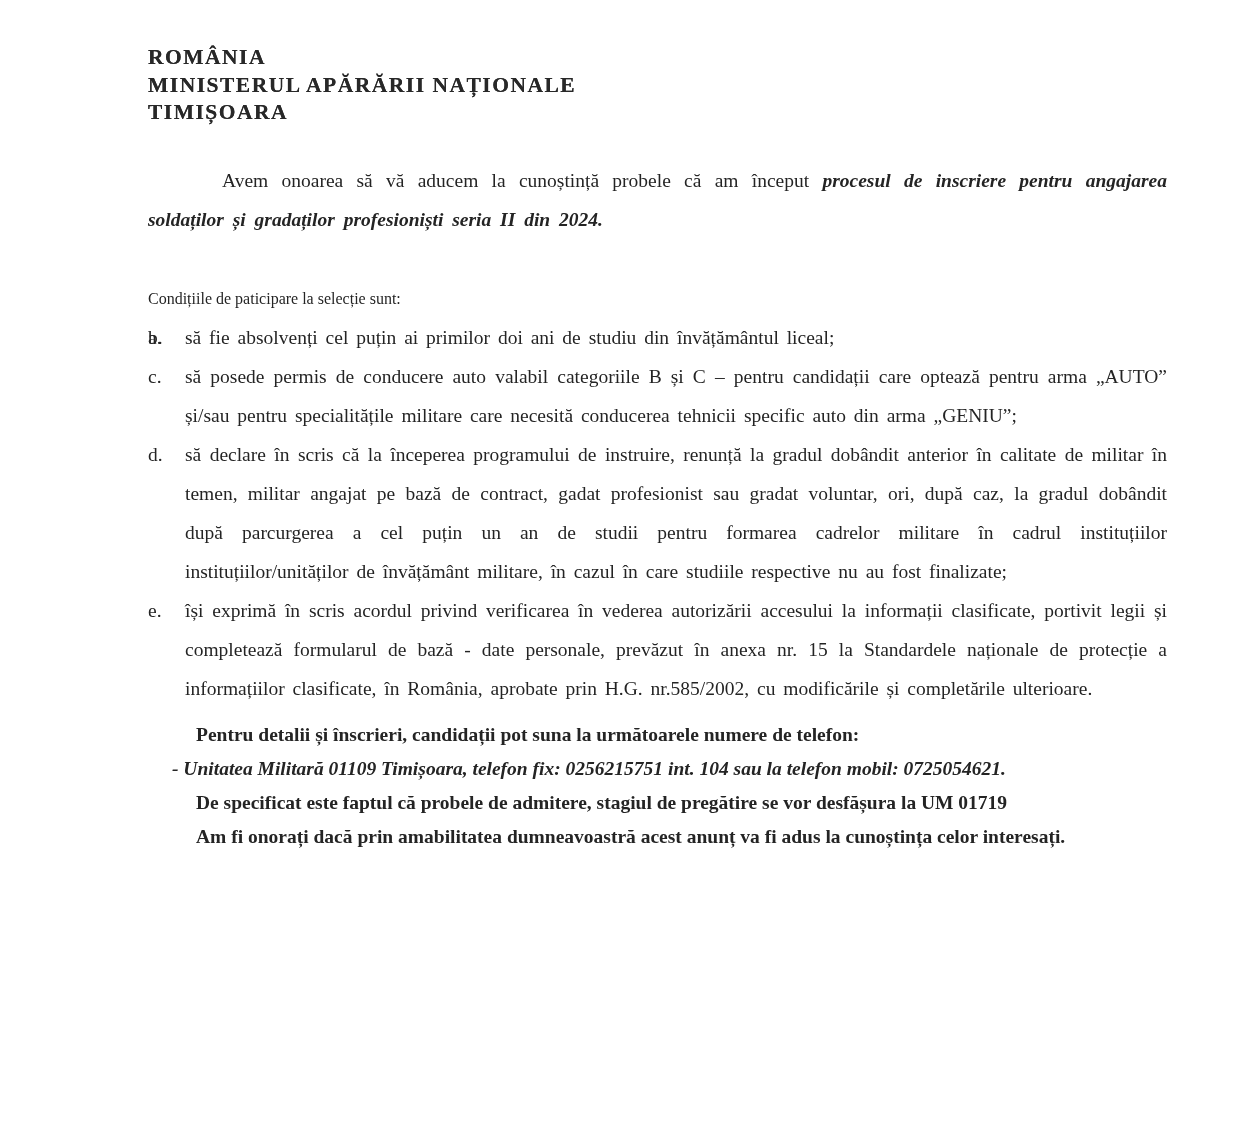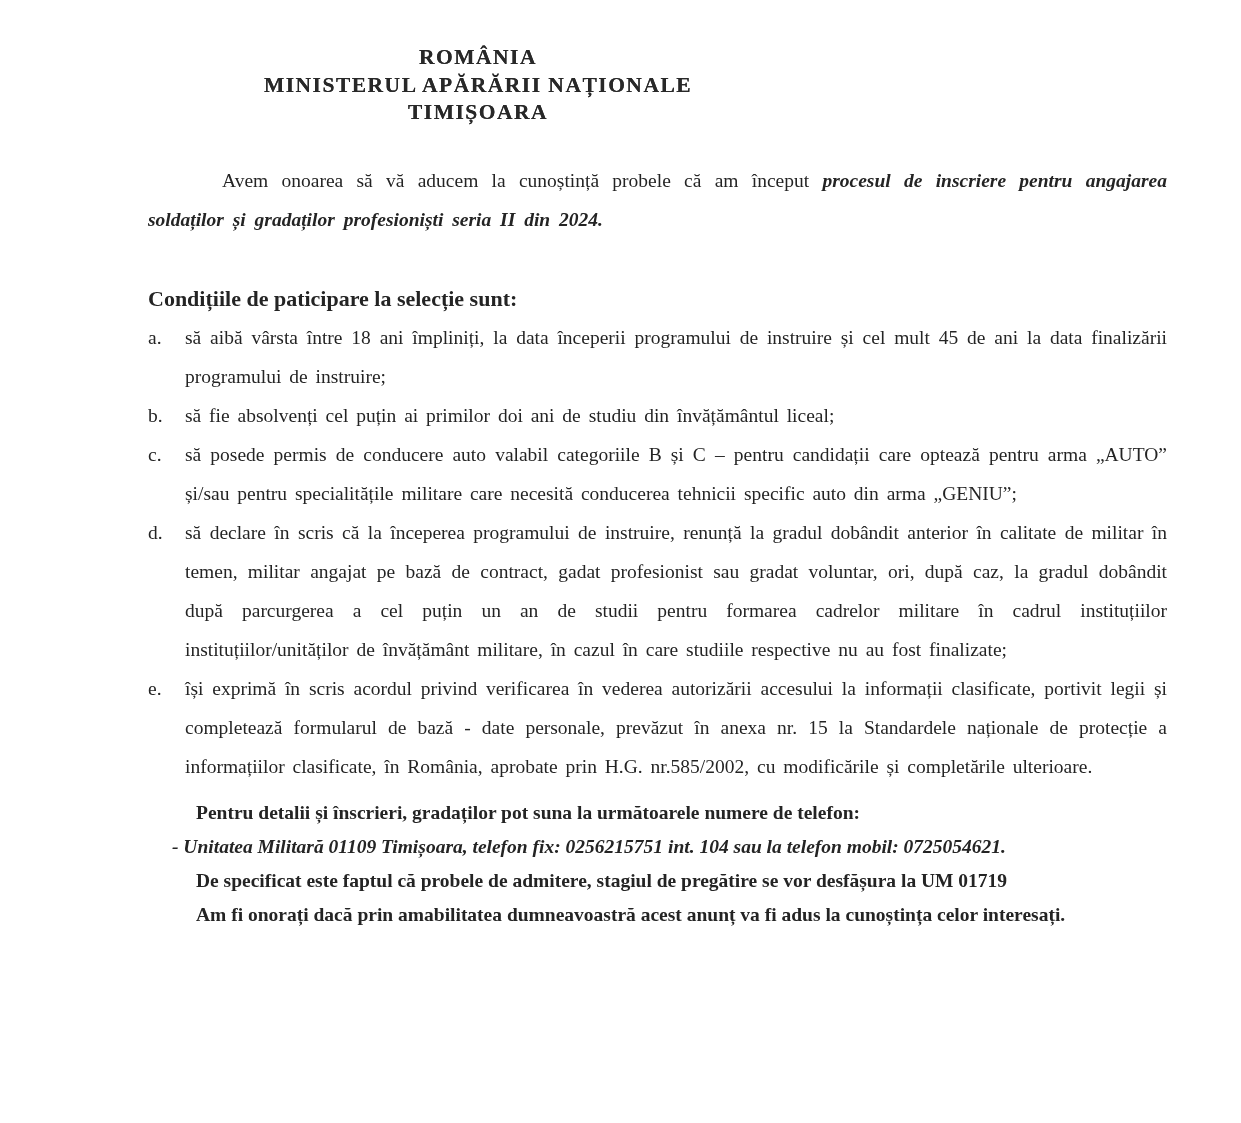--- a/index.html
+++ b/index.html
@@ -14,21 +14,20 @@
     overflow: hidden;
     background: #ffffff;
     font-family: "Liberation Serif", "DejaVu Serif", serif;
     color: #262626;
     box-sizing: border-box;
     padding: 44px 74px 0 148px;
   }
   
   .letterhead {
     width: 660px;
-    text-align: center;
     font-weight: bold;
     font-size: 21.5px;
     line-height: 27.5px;
     letter-spacing: 1.5px;
     color: #2a2a2a;
     text-shadow: 0 0 0.6px #3a3a3a;
   }
   
   .intro {
     margin: 34px 0 0 0;
@@ -38,22 +37,22 @@
     line-height: 39px;
     word-spacing: 4px;
   }
   .intro .em {
     font-weight: bold;
     font-style: italic;
   }
   
   .cond-heading {
     margin: 40px 0 0 0;
-    font-weight: bold;
-    font-size: 22px;
+    font-weight: normal;
+    font-size: 16px;
     line-height: 39px;
   }
   .cond-list {
     margin: 0;
   }
   .cond-item {
     position: relative;
     padding-left: 37px;
     text-align: justify;
     font-size: 19.5px;
@@ -94,40 +93,39 @@
     <div>TIMIȘOARA</div>
   </div>
 
   <p class="intro"><span>Avem onoarea să vă aducem la cunoștință probele că am început </span><span class="em">procesul de inscriere pentru angajarea soldaților și gradaților profesioniști seria II din 2024.</span></p>
 
   <p class="cond-heading">Condițiile de paticipare la selecție sunt:</p>
 
   <div class="cond-list">
     <div class="cond-item">
       <span class="cond-label">a.</span>
-      <span>să aibă vârsta între 18 ani împliniți, la data începerii programului de instruire și cel mult 45 de ani la data finalizării programului de instruire;</span>
     </div>
     <div class="cond-item">
       <span class="cond-label">b.</span>
       <span>să fie absolvenți cel puțin ai primilor doi ani de studiu din învățământul liceal;</span>
     </div>
     <div class="cond-item">
       <span class="cond-label">c.</span>
       <span>să posede permis de conducere auto valabil categoriile B și C – pentru candidații care optează pentru arma „AUTO” și/sau pentru specialitățile militare care necesită conducerea tehnicii specific auto din arma „GENIU”;</span>
     </div>
     <div class="cond-item">
       <span class="cond-label">d.</span>
       <span>să declare în scris că la începerea programului de instruire, renunță la gradul dobândit anterior în calitate de militar în temen, militar angajat pe bază de contract, gadat profesionist sau gradat voluntar, ori, după caz, la gradul dobândit după parcurgerea a cel puțin un an de studii pentru formarea cadrelor militare în cadrul instituțiilor instituțiilor/unităților de învățământ militare, în cazul în care studiile respective nu au fost finalizate;</span>
     </div>
     <div class="cond-item">
       <span class="cond-label">e.</span>
       <span>își exprimă în scris acordul privind verificarea în vederea autorizării accesului la informații clasificate, portivit legii și completează formularul de bază - date personale, prevăzut în anexa nr. 15 la Standardele naționale de protecție a informațiilor clasificate, în România, aprobate prin H.G. nr.585/2002, cu modificările și completările ulterioare.</span>
     </div>
   </div>
 
   <div class="contact">
-    <p class="indent-lg">Pentru detalii și înscrieri, gradaților pot suna la următoarele numere de telefon:</p>
+    <p class="indent-lg">Pentru detalii și înscrieri, candidații pot suna la următoarele numere de telefon:</p>
     <p class="indent-sm italic">- Unitatea Militară 01109 Timișoara, telefon fix: 0256215751 int. 104 sau la telefon mobil: 0725054621.</p>
     <p class="indent-lg">De specificat este faptul că probele de admitere, stagiul de pregătire se vor desfășura la UM 01719</p>
     <p class="indent-lg">Am fi onorați dacă prin amabilitatea dumneavoastră acest anunț va fi adus la cunoștința celor interesați.</p>
   </div>
 
 </div>
 
 </body></html>

